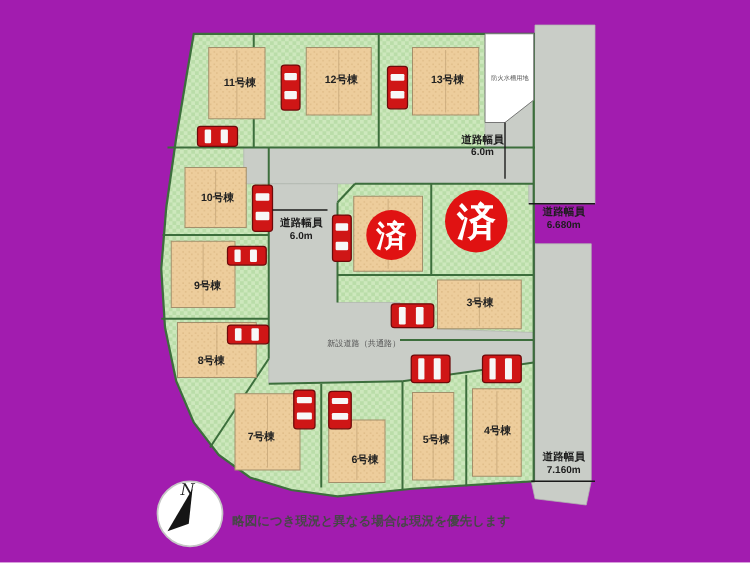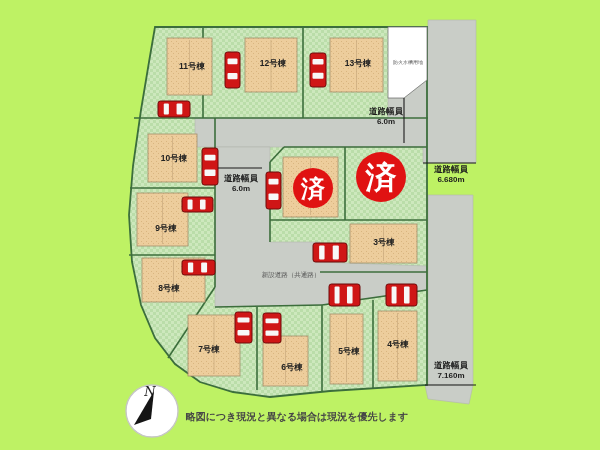--- a/index.html
+++ b/index.html
@@ -1,17 +1,17 @@
 <!DOCTYPE html>
 <html><head>
 <meta charset="utf-8">
 <style>
   html,body{margin:0;padding:0;background:#ffffff;}
   body{font-family:"Liberation Sans", sans-serif;}
-  #canvas{position:relative;width:600px;height:450px;background:#bef264;overflow:hidden;}
+  #canvas{position:relative;width:600px;height:450px;background:#a21caf;overflow:hidden;}
   svg text{font-family:"Liberation Sans", sans-serif;}
   .serif{font-family:"DejaVu Serif", serif;}
 </style>
 </head>
 <body>
 
 <div id="canvas">
   <svg id="scene" viewBox="0 0 600 450" width="600" height="450" xmlns="http://www.w3.org/2000/svg">
       <defs>
         <pattern id="grass" width="6" height="6" patternUnits="userSpaceOnUse">

